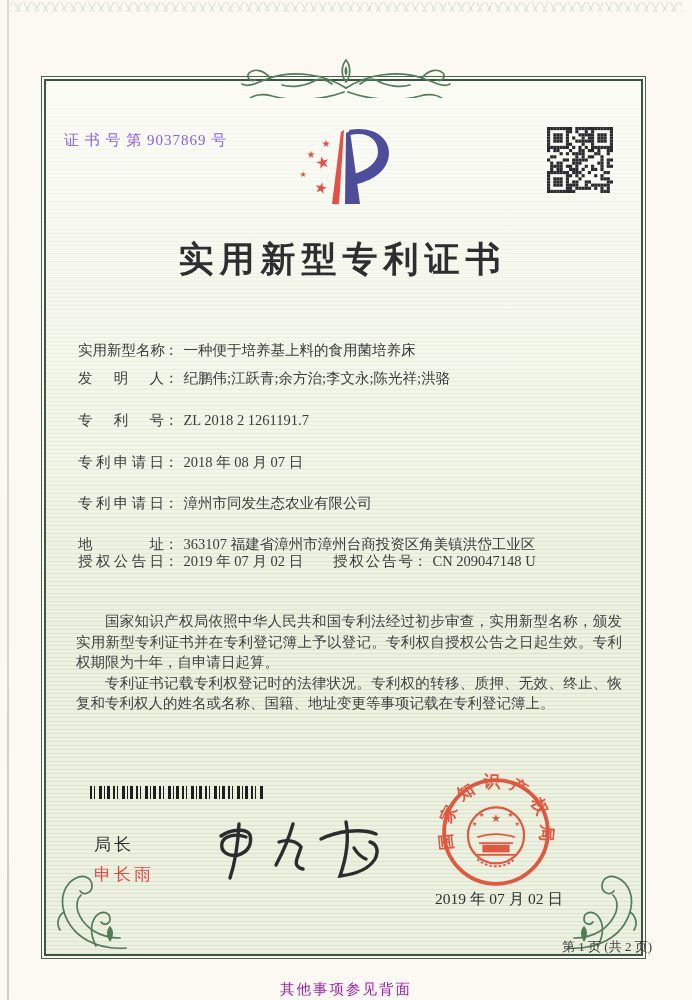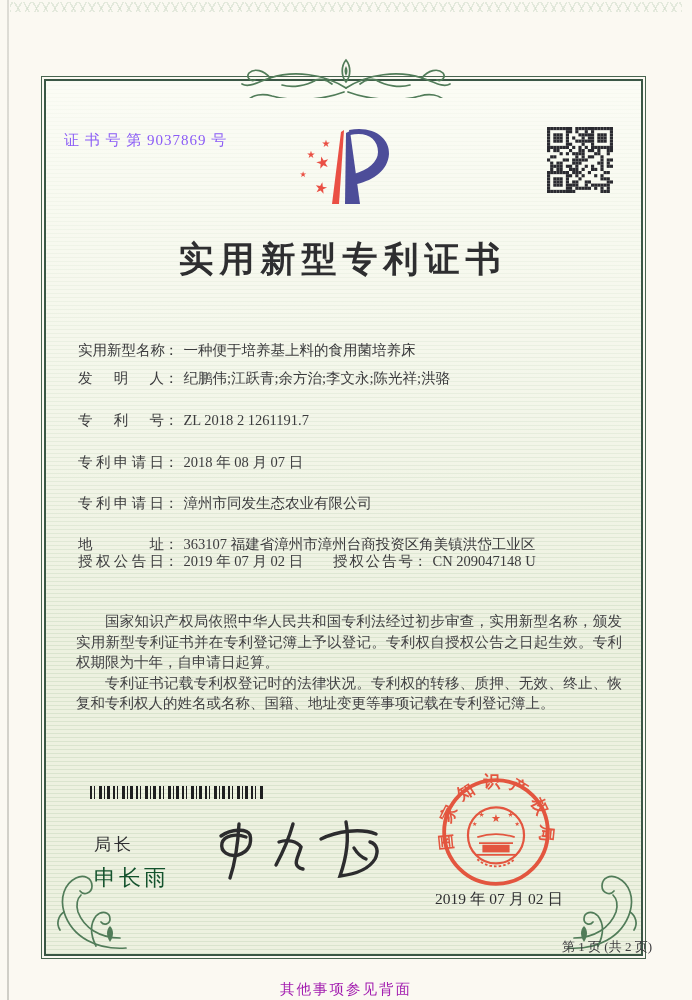--- a/index.html
+++ b/index.html
@@ -38,22 +38,22 @@
   .body-text{position:absolute;left:76px;top:611px;width:546px;font-size:14.5px;
     line-height:20.6px;text-align:justify;color:#414143;}
   .body-text p{margin:0;text-indent:2em;}
   .barcode{position:absolute;left:90px;top:786px;width:173px;height:13px;
     background:repeating-linear-gradient(90deg,
       #1e1e20 0 2px, transparent 2px 4px, #1e1e20 4px 5px, transparent 5px 9px,
       #1e1e20 9px 12px, transparent 12px 14px, #1e1e20 14px 15px, transparent 15px 17px,
       #1e1e20 17px 20px, transparent 20px 23px);}
   .sig-title{position:absolute;left:94px;top:833px;font-size:17px;letter-spacing:3px;
     font-family:"Liberation Sans","DejaVu Sans",sans-serif;color:#2f2f31;}
-  .sig-name{position:absolute;left:94px;top:863px;font-size:22px;letter-spacing:3px;
-    font-family:"Liberation Sans","DejaVu Sans",sans-serif;color:#14532d;}
+  .sig-name{position:absolute;left:94px;top:863px;font-size:17px;letter-spacing:3px;
+    font-family:"Liberation Sans","DejaVu Sans",sans-serif;color:#ef4444;}
   .seal-date{position:absolute;left:424px;top:889px;width:150px;text-align:center;
     font-size:15.5px;color:#2e2e30;}
   .page-info{position:absolute;left:41px;width:603px;top:938px;text-align:right;
     font-size:13px;color:#3c3c3e;margin-left:8px;}
   .back-note{position:absolute;left:0;right:0;top:980px;text-align:center;
     font-size:14.5px;letter-spacing:2px;color:#a21caf;}
 </style>
 </head>
 <body>
 

